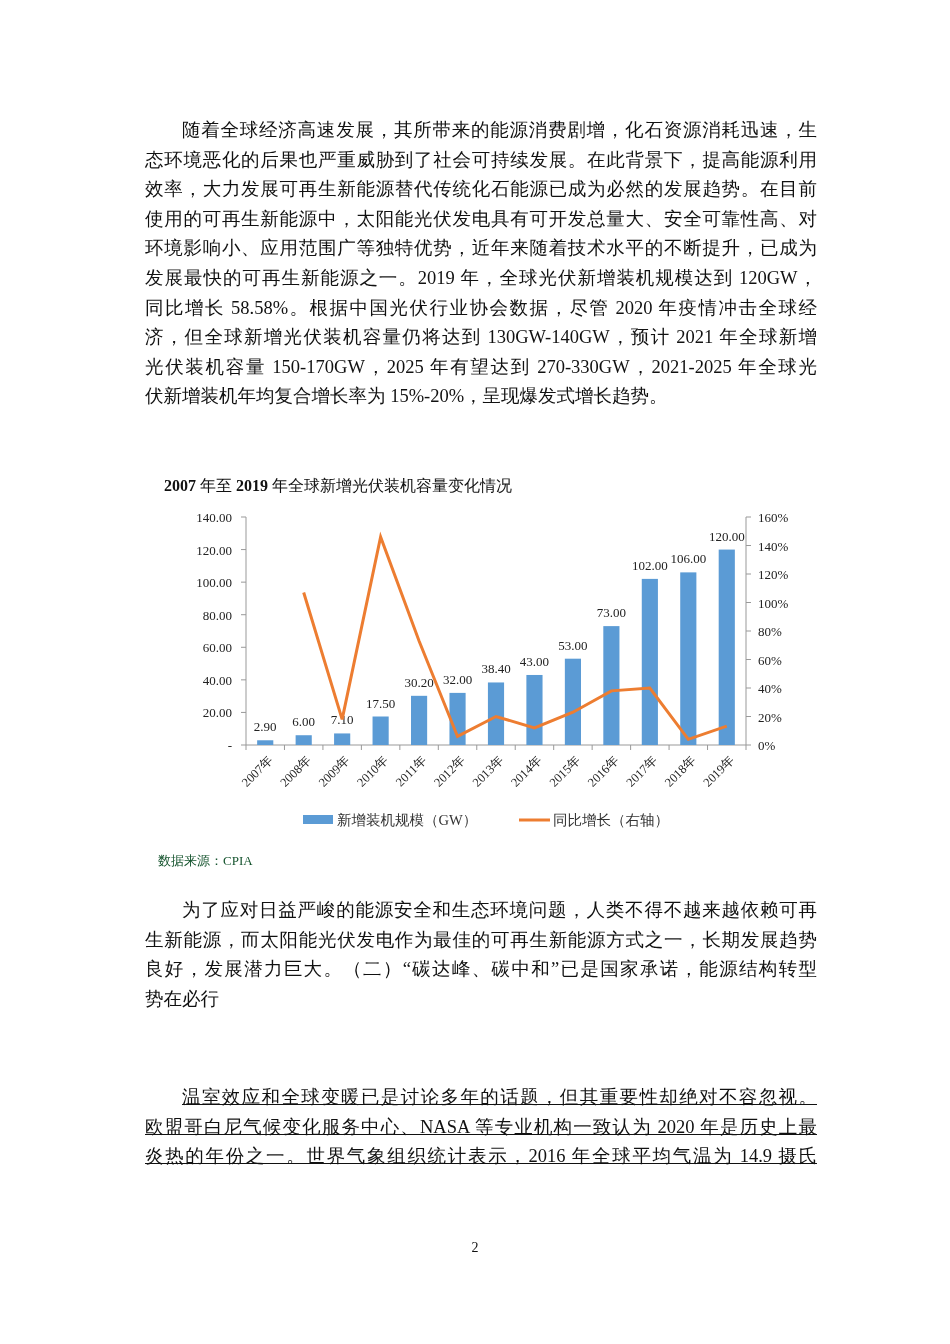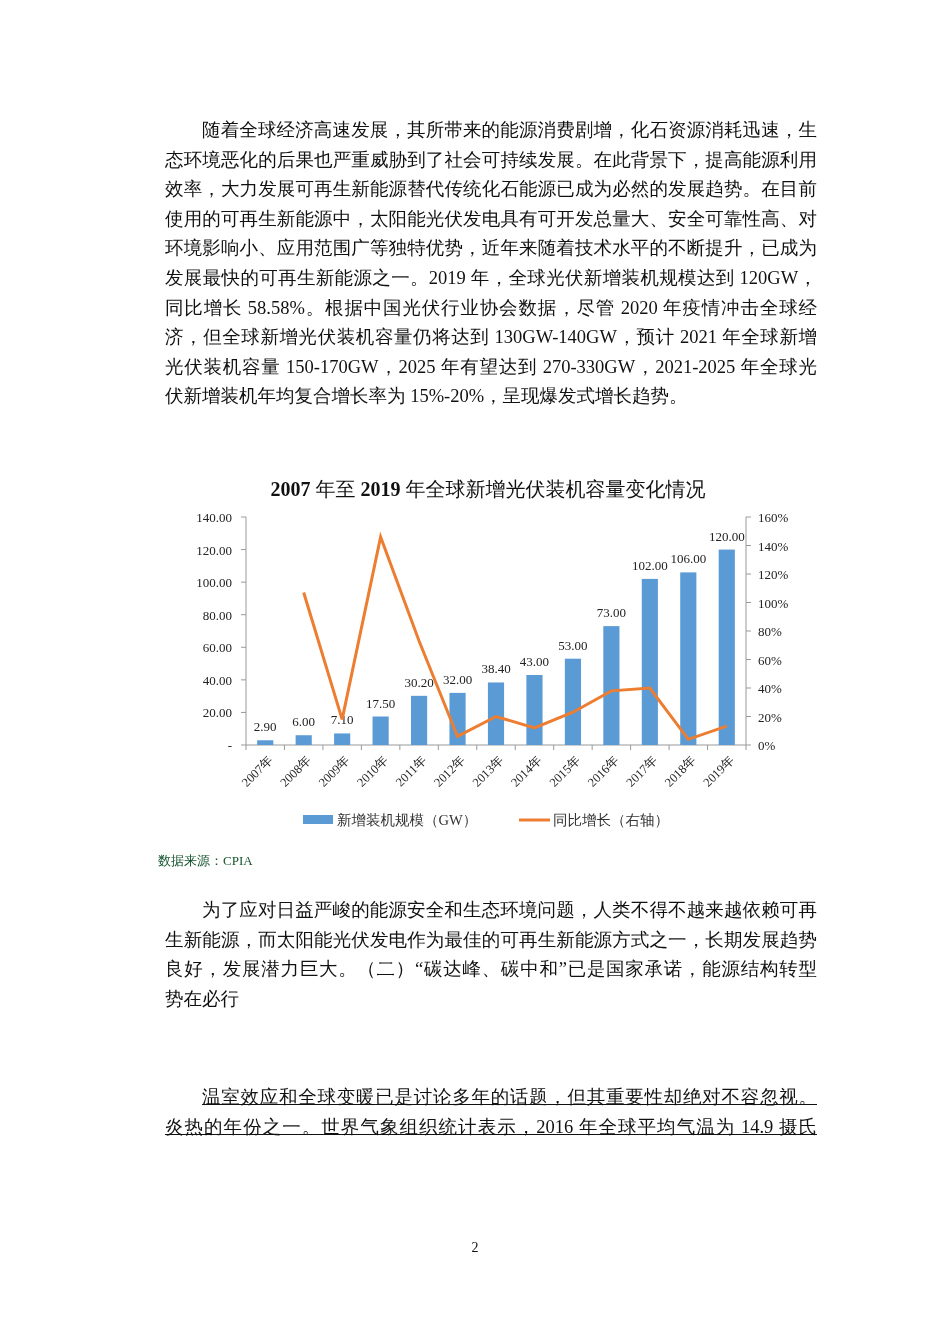--- a/index.html
+++ b/index.html
@@ -1,27 +1,27 @@
 <!DOCTYPE html>
 <html><head>
 <meta charset="utf-8">
 <style>
   html, body { margin: 0; padding: 0; background: #ffffff; }
   body { width: 950px; height: 1344px; position: relative; overflow: hidden;
          font-family: "Liberation Serif", "DejaVu Serif", serif; color: #111; }
   .para { position: absolute; left: 145px; width: 672px; font-size: 18.5px; line-height: 29.6px;
           text-align: justify; margin: 0; }
-  .para .line { display: block; white-space: nowrap; text-align-last: justify; margin-left: 20px; }
+  .para .line { display: block; white-space: nowrap; text-align-last: justify; }
   .para .line.last { text-align-last: left; }
   .indent { padding-left: 37px; }
   #p1 { top: 116px; }
   #p2 { top: 896px; }
   #p3 { top: 1083px; text-decoration: underline; }
-  .chart-title { position: absolute; top: 476px; left: 188px; width: 600px; text-align: center;
-                 font-size: 20px; font-weight: bold; }
+  .chart-title { position: absolute; top: 476px; left: 164px; width: 600px; 
+                 font-size: 16px; font-weight: bold; }
   .chart-title .cn { font-weight: normal; }
   #chart { position: absolute; left: 170px; top: 505px; }
   .source { position: absolute; top: 852px; left: 158px; font-size: 13px; color: #14532d; }
   .page-num { position: absolute; top: 1240px; left: 0; width: 950px; text-align: center; font-size: 14px; }
   svg text { font-family: "Liberation Serif", "DejaVu Serif", serif; }
 </style>
 </head>
 <body>
 
 <p id="p1" class="para">
@@ -140,16 +140,17 @@
 <div class="source">数据来源：CPIA</div>
 
 <p id="p2" class="para">
     <span class="line indent">为了应对日益严峻的能源安全和生态环境问题，人类不得不越来越依赖可再</span>
     <span class="line">生新能源，而太阳能光伏发电作为最佳的可再生新能源方式之一，长期发展趋势</span>
     <span class="line">良好，发展潜力巨大。（二）“碳达峰、碳中和”已是国家承诺，能源结构转型</span>
     <span class="line last">势在必行</span>
   </p>
 <p id="p3" class="para">
     <span class="line indent">温室效应和全球变暖已是讨论多年的话题，但其重要性却绝对不容忽视。</span>
+    <span class="line">欧盟哥白尼气候变化服务中心、NASA 等专业机构一致认为  2020 年是历史上最</span>
     <span class="line">炎热的年份之一。世界气象组织统计表示，2016 年全球平均气温为  14.9 摄氏</span>
   </p>
 
 <div class="page-num">2</div>
 
 </body></html>

